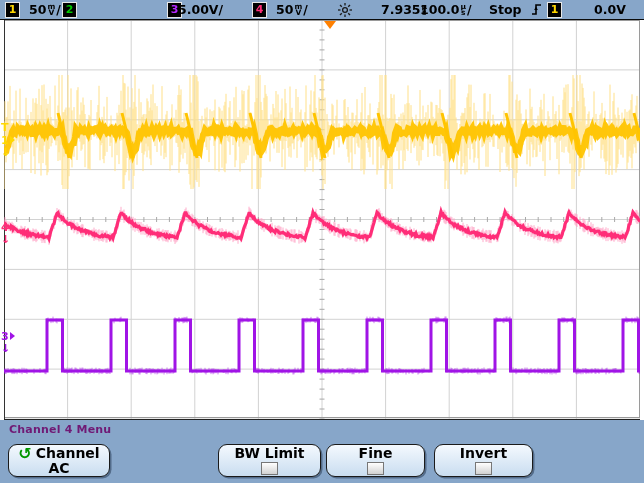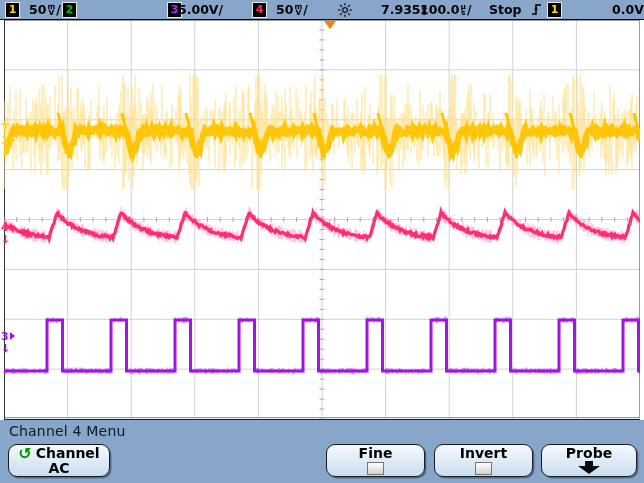--- a/index.html
+++ b/index.html
@@ -26,21 +26,21 @@
   
   .plot{position:absolute;left:4px;top:20px;width:636px;height:399px;background:#fff;border-bottom:1px solid #222}
   .plot svg{display:block}
   
   .marker{position:absolute;left:1px;height:12px;display:flex;align-items:center;
           font-size:11px;font-weight:bold;line-height:11px}
   .tri{width:0;height:0;border-top:4px solid transparent;border-bottom:4px solid transparent;
        border-left:5px solid;display:inline-block;margin-left:1px}
   
   .menubar{position:absolute;left:0;top:420px;width:644px;height:63px;background:#87A6C9}
-  .menu-title{position:absolute;left:9px;top:3px;font-size:14px;font-weight:normal;color:#0f172a;letter-spacing:.2px}
+  .menu-title{position:absolute;left:9px;top:3px;font-size:11px;font-weight:bold;color:#701a75;letter-spacing:.2px}
   .softkey{
     position:absolute;top:24px;height:33px;border:1.5px solid #1a1a1a;border-radius:9px;
     background:linear-gradient(#F4F9FE,#C9DDF0);
     box-shadow:1.5px 1.5px 0 rgba(40,60,85,.55);
     display:flex;flex-direction:column;align-items:center;justify-content:flex-start;
     font-size:14px;font-weight:bold;color:#000;box-sizing:border-box;padding-top:1px;
   }
   .softkey .row{display:flex;align-items:center;gap:4px;line-height:15px}
   .chk{width:15px;height:11px;border:1px solid #777;background:linear-gradient(#fff,#d2d2d2);margin-top:1px}
   .cycle{color:#009600;font-size:16px;line-height:14px;font-weight:bold}
@@ -120,21 +120,21 @@
 
   <div class="tb-item" style="left:531px">
     <svg width="12" height="15" viewBox="0 0 12 15">
       <polyline points="1,12 5,12 5,3 10,3" fill="none" stroke="#000" stroke-width="1.6"></polyline>
       <polygon points="5,4.5 3.2,8 6.8,8" fill="#000"></polygon>
     </svg>
   </div>
   <div class="tb-item" style="left:547px">
       <span class="badge c1">1</span>
     </div>
-  <div class="tb-item" style="left:612px">
+  <div class="tb-item" style="left:594px">
     <span>0.0V</span>
   </div>
 </div>
 
 <div class="plot">
   <svg id="wavesvg" width="636" height="399">
       <g stroke="#D2D2D2" stroke-width="1">
         <line x1="0.0" y1="0" x2="0.0" y2="399"></line>
         <line x1="63.6" y1="0" x2="63.6" y2="399"></line>
         <line x1="127.2" y1="0" x2="127.2" y2="399"></line>
@@ -288,36 +288,34 @@
   <div class="softkey" style="left:8px;width:102px">
     <div class="row">
       <span class="cycle">↺</span>
       <span>Channel</span>
     </div>
     <div class="row">
         <span>AC</span>
       </div>
   </div>
 
+  <div class="softkey" style="left:218px;width:103px">
+    <div class="row">
+        <span>BW Limit</span>
+      </div>
+    <div class="chk"></div>
+  </div>
 
   <div class="softkey" style="left:326px;width:99px">
     <div class="row">
         <span>Fine</span>
       </div>
     <div class="chk"></div>
   </div>
 
   <div class="softkey" style="left:434px;width:99px">
     <div class="row">
         <span>Invert</span>
       </div>
     <div class="chk"></div>
   </div>
 
-  <div class="softkey" style="left:541px;width:96px">
-    <div class="row">
-        <span>Probe</span>
-      </div>
-    <svg width="32" height="14" viewBox="0 0 32 14">
-      <path d="M12,0 h8 v5 h7 l-11,8 -11,-8 h7 z" fill="#0a0a0a"></path>
-    </svg>
-  </div>
 </div>
 
 </body></html>

